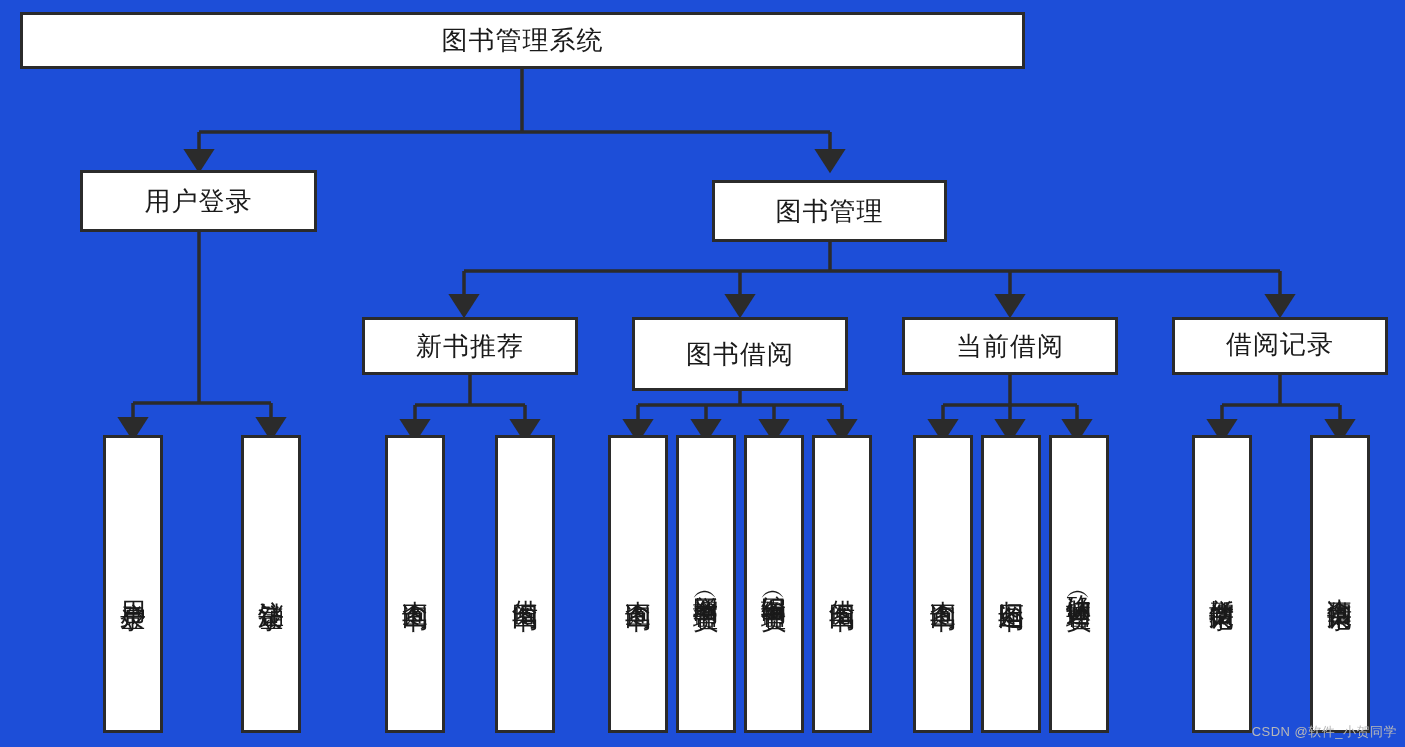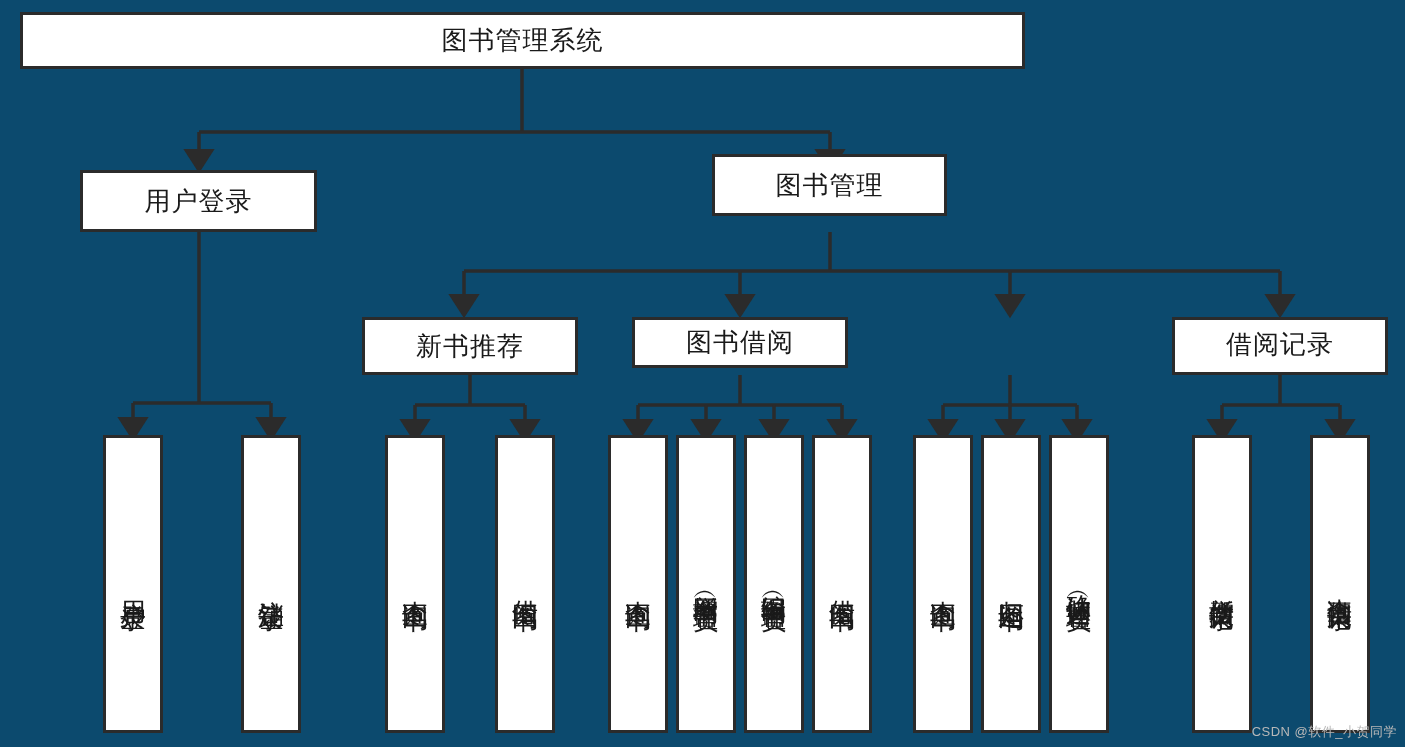--- a/index.html
+++ b/index.html
@@ -8,21 +8,21 @@
     padding: 0;
     background: #ffffff;
   }
   body {
     font-family: "Liberation Sans", "DejaVu Sans", sans-serif;
   }
   #diagram-root {
     position: relative;
     width: 1405px;
     height: 747px;
-    background: #0c4a6e;
+    background: #1d4ed8;
     overflow: hidden;
   }
   #edge-layer {
     position: absolute;
     left: 0;
     top: 0;
     width: 1405px;
     height: 747px;
     pointer-events: none;
   }
@@ -137,32 +137,35 @@
   </svg>
 
   <div class="node node-h" style="left:20px; top:12px; width:1005px; height:57px;">
     <span class="label-text">图书管理系统</span>
   </div>
 
   <div class="node node-h" style="left:80px; top:170px; width:237px; height:62px;">
     <span class="label-text">用户登录</span>
   </div>
 
-  <div class="node node-h" style="left:712px; top:154px; width:235px; height:62px;">
+  <div class="node node-h" style="left:712px; top:180px; width:235px; height:62px;">
     <span class="label-text">图书管理</span>
   </div>
 
   <div class="node node-h" style="left:362px; top:317px; width:216px; height:58px;">
     <span class="label-text">新书推荐</span>
   </div>
 
-  <div class="node node-h" style="left:632px; top:317px; width:216px; height:51px;">
+  <div class="node node-h" style="left:632px; top:317px; width:216px; height:74px;">
     <span class="label-text">图书借阅</span>
   </div>
 
+  <div class="node node-h" style="left:902px; top:317px; width:216px; height:58px;">
+    <span class="label-text">当前借阅</span>
+  </div>
 
   <div class="node node-h" style="left:1172px; top:317px; width:216px; height:58px;font-family:Liberation Mono, monospace;">
     <span class="label-text">借阅记录</span>
   </div>
 
   <div class="node node-v" style="left:103px; top:435px; width:60px; height:298px;">
     <span class="label-text">用户登录</span>
   </div>
 
   <div class="node node-v" style="left:241px; top:435px; width:60px; height:298px;">

